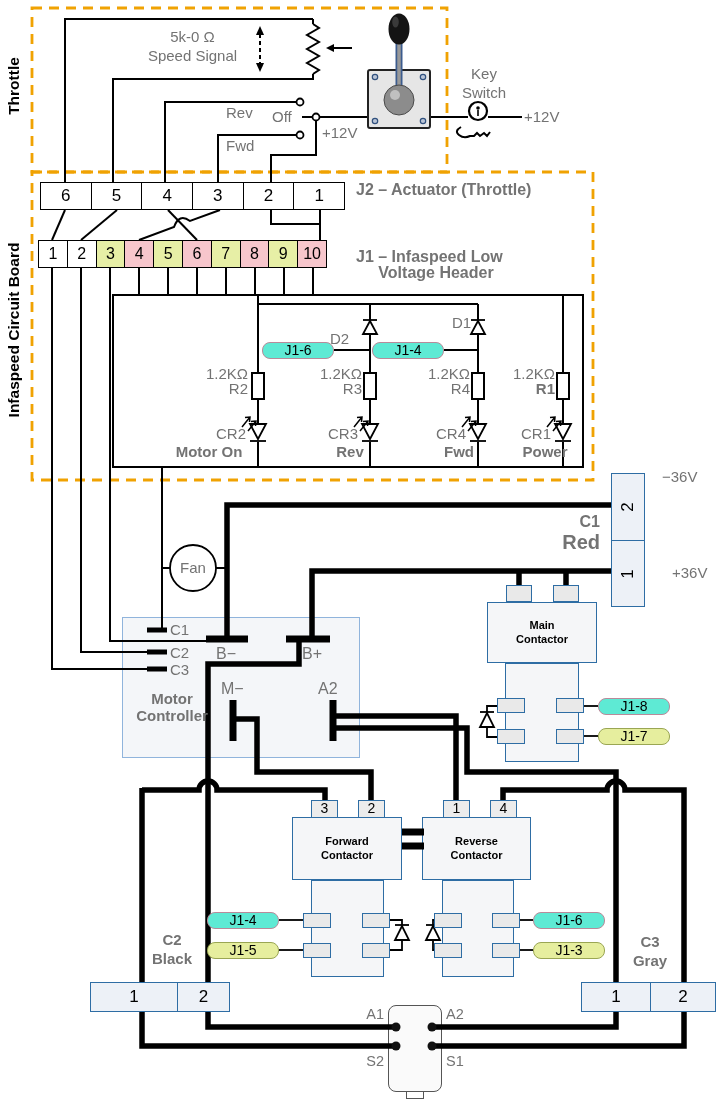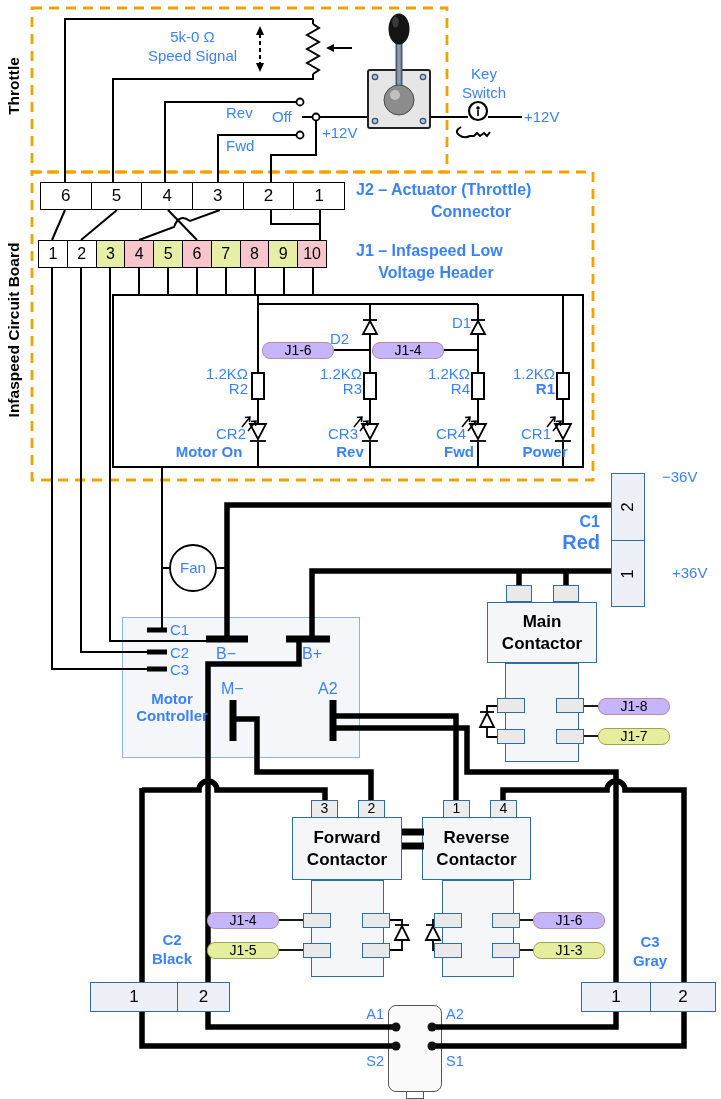--- a/index.html
+++ b/index.html
@@ -1,35 +1,35 @@
 <!DOCTYPE html>
 <html><head>
 <meta charset="utf-8">
 <style>
   html,body{margin:0;padding:0;background:#fff;}
   #stage{position:relative;width:721px;height:1099px;background:#fff;
          font-family:"Liberation Sans","DejaVu Sans",sans-serif;color:#000;overflow:hidden;}
   .abs{position:absolute;}
-  .lbl{position:absolute;font-size:15px;line-height:1.12;white-space:nowrap;color:#3b82f6;}
+  .lbl{position:absolute;font-size:15px;line-height:1.12;white-space:nowrap;color:#737373;}
   .b{font-weight:bold;}
   .ctr{text-align:center;}
   .rt{text-align:right;}
   .vlab{position:absolute;font-weight:bold;font-size:15.5px;white-space:nowrap;
         text-align:center;transform:rotate(-90deg);}
   .fillbox{position:absolute;background:#f5f6f8;border:1.6px solid #2e6da4;box-sizing:border-box;}
   .mcbox{position:absolute;background:#f4f6f9;border:1.6px solid #90b4dc;box-sizing:border-box;}
   .term{position:absolute;background:#e9e9e9;border:1.6px solid #2e6da4;box-sizing:border-box;}
   .stub{position:absolute;background:#ececec;border:1.6px solid #2e6da4;box-sizing:border-box;
         font-size:14px;text-align:center;line-height:15px;}
   .pill{position:absolute;width:72px;height:17px;line-height:15px;text-align:center;
         font-size:14px;border-radius:8px;box-sizing:border-box;}
-  .pill.pink{background:#c4b5fd;border:1.4px solid #b98a9a;}
+  .pill.pink{background:#5eead4;border:1.4px solid #b98a9a;}
   .pill.green{background:#e6ee9e;border:1.4px solid #9aa653;}
   .ctitle{display:flex;flex-direction:column;justify-content:center;align-items:center;
-          font-weight:bold;font-size:17px;line-height:1.25;}
+          font-weight:bold;font-size:11px;line-height:1.25;}
   .row{position:absolute;display:flex;box-sizing:border-box;border:1.7px solid #000;background:#fff;}
   .row .cell{flex:1;box-sizing:border-box;border-right:1.7px solid #000;display:flex;
              align-items:center;justify-content:center;background:#fff;}
   .row .cell:last-child{border-right:none;}
   .cell.green{background:#e7efa6;}
   .cell.pink{background:#f7c6cc;}
   .conn{position:absolute;background:#edf1f7;border:1.7px solid #2e6da4;box-sizing:border-box;}
   .conn .ccell{box-sizing:border-box;display:flex;align-items:center;justify-content:center;
                font-size:17px;}
   .vnum{transform:rotate(-90deg);display:block;font-size:17px;}
@@ -272,35 +272,34 @@
 
   <div class="row z20" style="left:40px;top:182px;width:305px;height:28px;font-size:17px;">
     <div class="cell">6</div>
     <div class="cell">5</div>
     <div class="cell">4</div>
     <div class="cell">3</div>
     <div class="cell">2</div>
     <div class="cell">1</div>
   </div>
   <div class="lbl b z20" style="left:356px;top:181px;font-size:16px;">J2 – Actuator (Throttle)</div>
-  <div class="lbl b ctr z20" style="left:356px;top:203px;width:230px;font-size:16px;">Connector</div>
 
   <div class="row z20" style="left:38px;top:240px;width:289px;height:28px;font-size:16px;">
     <div class="cell">1</div>
     <div class="cell">2</div>
     <div class="cell green">3</div>
     <div class="cell pink">4</div>
     <div class="cell green">5</div>
     <div class="cell pink">6</div>
     <div class="cell green">7</div>
     <div class="cell pink">8</div>
     <div class="cell green">9</div>
     <div class="cell pink">10</div>
   </div>
-  <div class="lbl b z20" style="left:356px;top:242px;font-size:16px;">J1 – Infaspeed Low</div>
+  <div class="lbl b z20" style="left:356px;top:248px;font-size:16px;">J1 – Infaspeed Low</div>
   <div class="lbl b ctr z20" style="left:356px;top:264px;width:160px;font-size:16px;">Voltage Header</div>
 
   <div class="lbl z20" style="left:330px;top:331px;width:28px;">D2</div>
   <div class="lbl z20" style="left:438px;top:315px;width:28px;margin-left:14px;">D1</div>
   <div class="pill pink z20" style="left:262px;top:342px;">J1-6</div>
   <div class="pill pink z20" style="left:372px;top:342px;">J1-4</div>
 
   <div class="lbl rt z20" style="left:190px;top:366px;width:58px;">1.2KΩ</div>
   <div class="lbl rt z20" style="left:190px;top:381px;width:58px;">R2</div>
   <div class="lbl rt z20" style="left:202px;top:426px;width:44px;">CR2</div>

